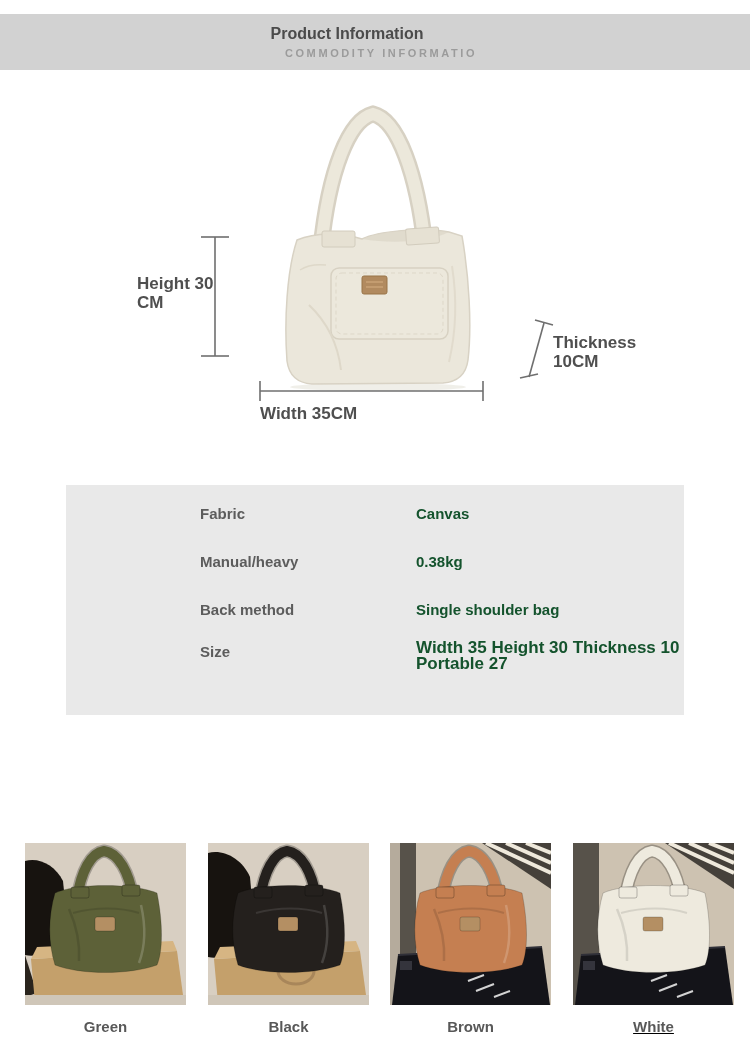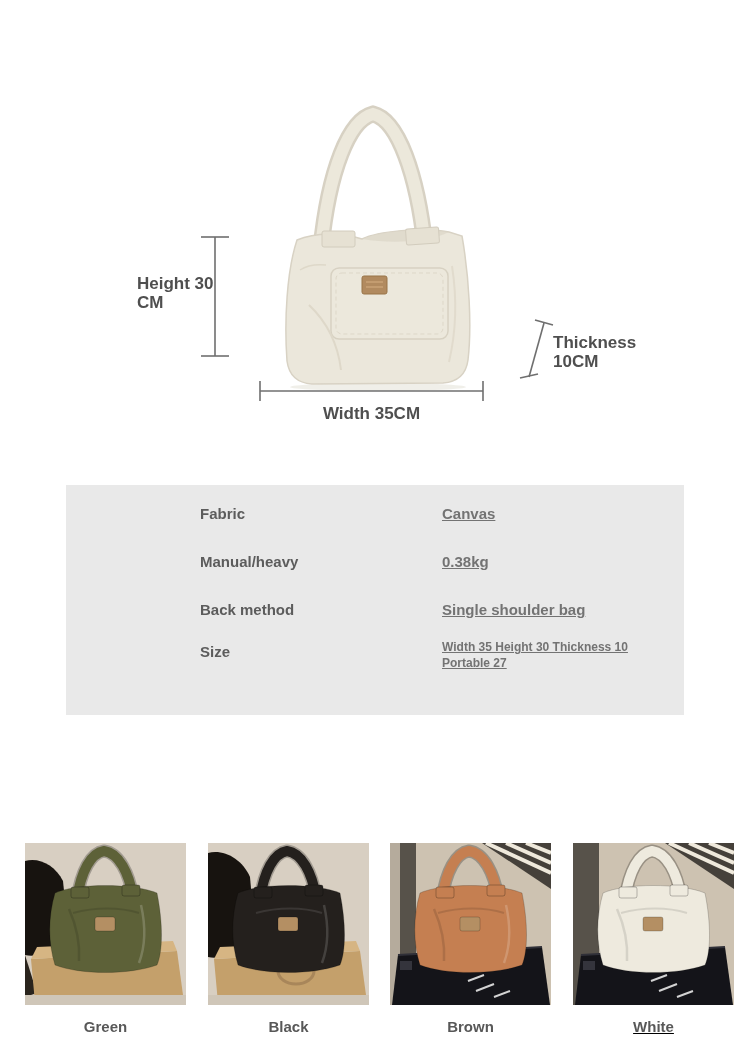--- a/index.html
+++ b/index.html
@@ -16,48 +16,52 @@
             letter-spacing:2.6px;margin-top:4px;line-height:12px;}
   .band1 .band-title{transform:translateX(-28px);}
   .band1 .band-sub{transform:translateX(6px);}
   .band2 .band-sub{font-size:10.5px;letter-spacing:2.4px;}
 
   
   .hero-svg{position:absolute;left:0;top:70px;width:750px;height:410px;}
   .dim-label{position:absolute;font-weight:bold;color:#4f4f4f;font-size:17px;
              line-height:19px;white-space:pre-line;}
   .height-label{left:137px;top:274px;}
-  .width-label{left:260px;top:404px;width:223px;text-align:center;}
+  .width-label{left:260px;top:404px;width:223px;}
   .thickness-label{left:553px;top:333px;}
 
   
   .spec-panel{position:absolute;left:66px;top:485px;width:618px;height:230px;
               background:var(--panel-bg,#e9e9e9);}
   .spec-row{position:absolute;left:0;width:100%;height:0;}
   .spec-row.r1{top:20px;} .spec-row.r2{top:68px;} .spec-row.r3{top:116px;} .spec-row.r4{top:158px;}
   .spec-label{position:absolute;left:134px;top:0;font-size:15px;font-weight:bold;color:#5c5c5c;}
-  .spec-value{position:absolute;left:376px;top:0;font-size:15px;font-weight:bold;color:#737373;text-decoration:underline;}
-  .spec-row.r4 .spec-value{font-size:12px;line-height:15.5px;top:-3px;white-space:pre-line;}
+  .spec-value{position:absolute;left:350px;top:0;font-size:15px;font-weight:bold;color:#14532d;}
+  .spec-row.r4 .spec-value{font-size:17px;line-height:15.5px;top:-3px;white-space:pre-line;}
 
   .note{position:absolute;left:0;top:691px;width:750px;text-align:center;
         font-size:15px;line-height:18px;font-weight:bold;color:#4b4b4b;white-space:pre-line;}
 
   
   .swatch{position:absolute;top:843px;width:185px;}
   .swatch.c0{left:25px;} .swatch.c1{left:208px;} .swatch.c2{left:390px;} .swatch.c3{left:573px;text-decoration:underline;}
   .swatch-photo{width:161px;height:162px;display:block;}
   .swatch-photo svg{width:161px;height:162px;display:block;}
   .swatch-label{margin-top:13px;width:161px;text-align:center;font-size:15px;
                 font-weight:bold;color:#585858;}
 </style>
 </head>
 <body>
 
 <div class="page">
 
+  <header class="band band1">
+    <div class="band-title">Product Information</div>
+    <div class="band-sub">COMMODITY INFORMATIO</div>
+  </header>
 
   <svg class="hero-svg" viewBox="0 0 750 410" aria-hidden="true">
 
     <path d="M321,178 C329,100 349,50 373,44 C398,50 417,104 425,176" fill="none" stroke="#d7d1c3" stroke-width="17" stroke-linecap="round"></path>
     <path d="M321,178 C329,100 349,50 373,44 C398,50 417,104 425,176" fill="none" stroke="#ece8db" stroke-width="12" stroke-linecap="round"></path>
 
     <ellipse cx="378" cy="317" rx="88" ry="4" fill="#f0efe9"></ellipse>
 
     <path d="M297,170 C318,161 346,164 362,169 C378,161 422,157 449,162 L462,166
              C469,206 472,256 468,290 C466,305 457,312 443,313 L312,314

